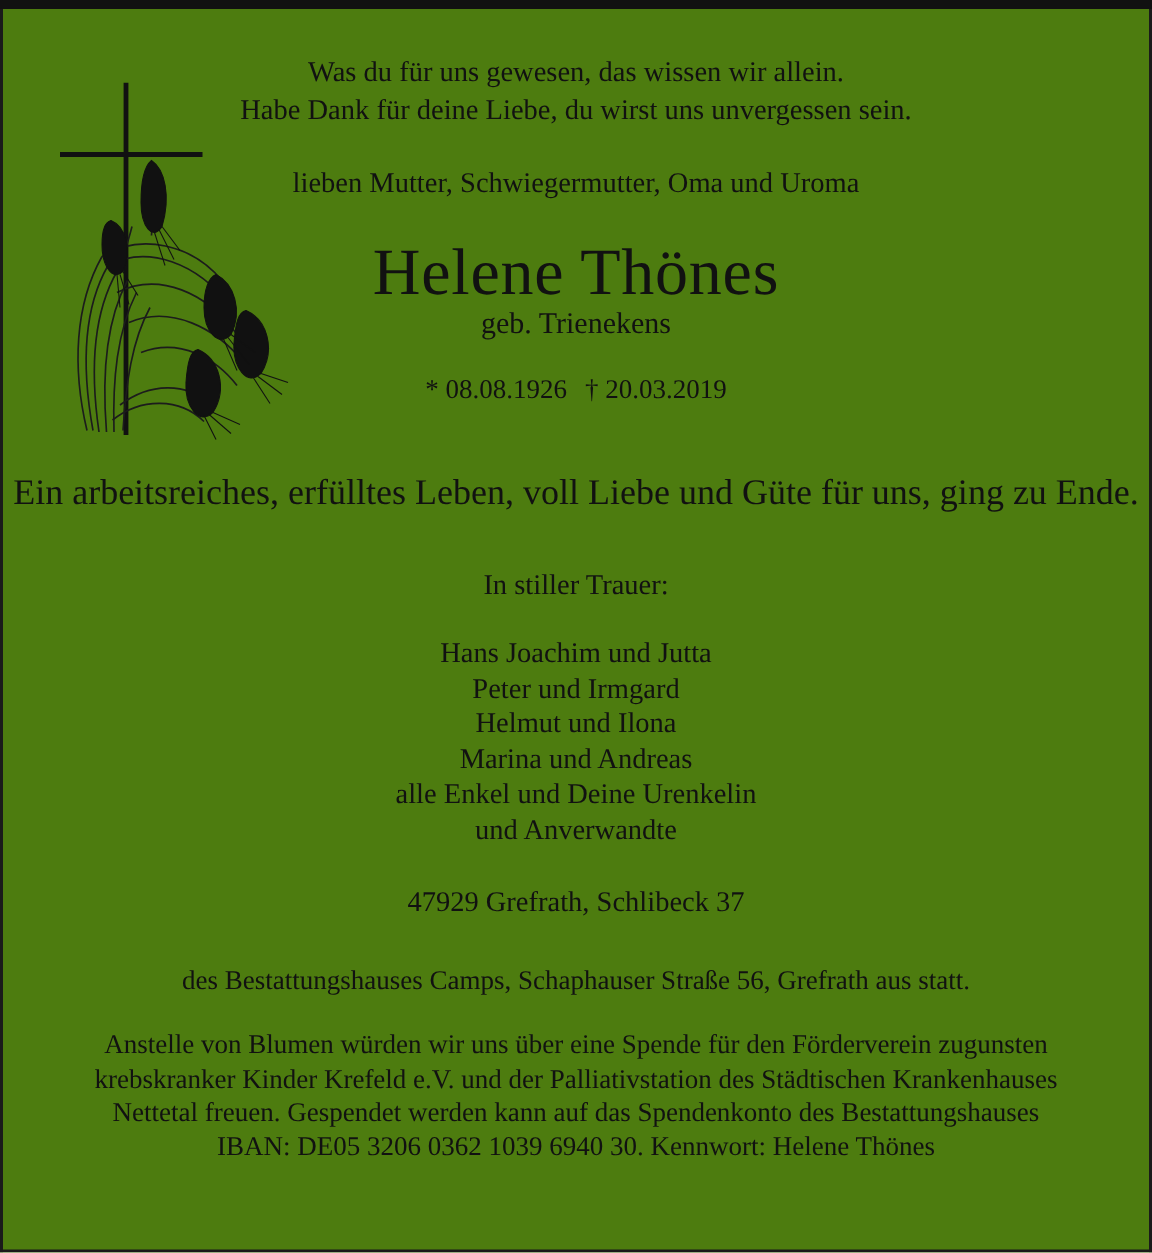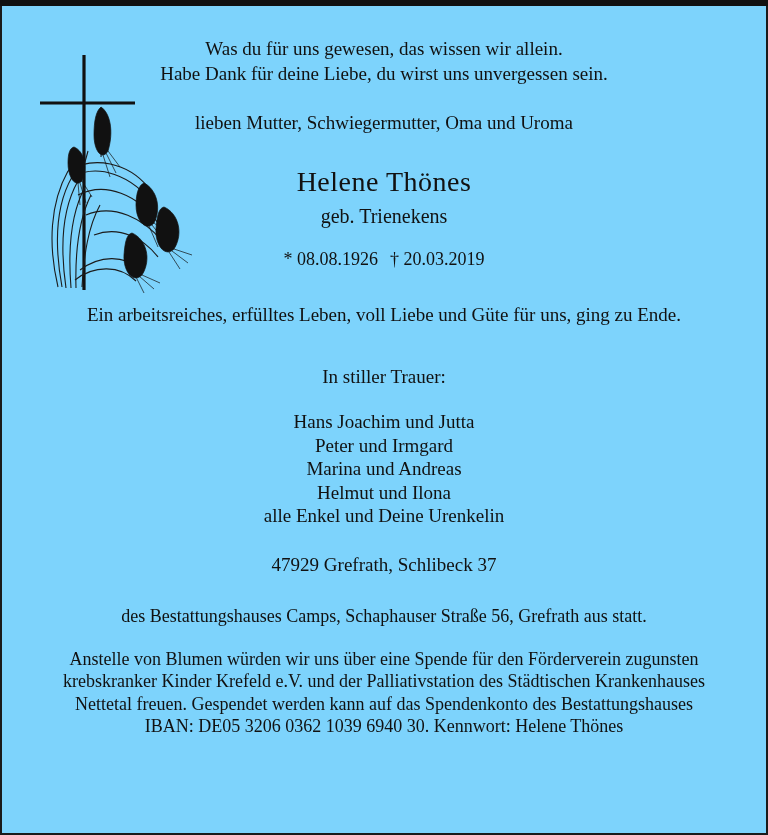--- a/index.html
+++ b/index.html
@@ -9,21 +9,21 @@
   }
   body {
     font-family: "Liberation Serif", "DejaVu Serif", serif;
     color: #111111;
   }
   .notice {
     position: relative;
     width: 768px;
     height: 835px;
     box-sizing: border-box;
-    background: #7dd3fc;
+    background: #4d7c0f;
     overflow: hidden;
   }
   
   .frame-top {
     position: absolute;
     top: 0; left: 0;
     width: 768px;
     height: 6px;
     background: #111111;
   }
@@ -71,41 +71,41 @@
   }
   .farewell {
     margin-top: 24px;
     font-size: 19px;
     line-height: 25px;
   }
   .name-block {
     margin-top: 27px;
   }
   .name {
-    font-size: 28px;
+    font-size: 44px;
     line-height: 40px;
     letter-spacing: 0.5px;
   }
   .maiden {
     font-size: 20px;
     line-height: 24px;
     margin-top: 2px;
   }
   .dates {
     font-size: 18px;
     line-height: 25px;
     margin-top: 19px;
   }
   .dates .date-sep {
     display: inline-block;
     width: 12px;
   }
   .epitaph {
-    margin-top: 30px;
-    font-size: 19px;
+    margin-top: 44px;
+    font-size: 24px;
     line-height: 26px;
   }
   .mourn-title {
     margin-top: 36px;
     font-size: 19px;
     line-height: 26px;
   }
   .mourners {
     margin-top: 20px;
     font-size: 19px;
@@ -214,23 +214,24 @@
       </div>
     </div>
 
     <div class="epitaph">Ein arbeitsreiches, erfülltes Leben, voll Liebe und Güte für uns, ging zu Ende.</div>
 
     <div class="mourn-title">In stiller Trauer:</div>
 
     <div class="mourners">
       <span class="line">Hans Joachim und Jutta</span>
       <span class="line">Peter und Irmgard</span>
+      <span class="line">Helmut und Ilona</span>
       <span class="line">Marina und Andreas</span>
-      <span class="line">Helmut und Ilona</span>
       <span class="line">alle Enkel und Deine Urenkelin</span>
+      <span class="line">und Anverwandte</span>
     </div>
 
     <div class="address">47929 Grefrath, Schlibeck 37</div>
 
     <div class="service">
       <span class="line">des Bestattungshauses Camps, Schaphauser Straße 56, Grefrath aus statt.</span>
     </div>
 
     <div class="donation">
       <span class="line">Anstelle von Blumen würden wir uns über eine Spende für den Förderverein zugunsten</span>

